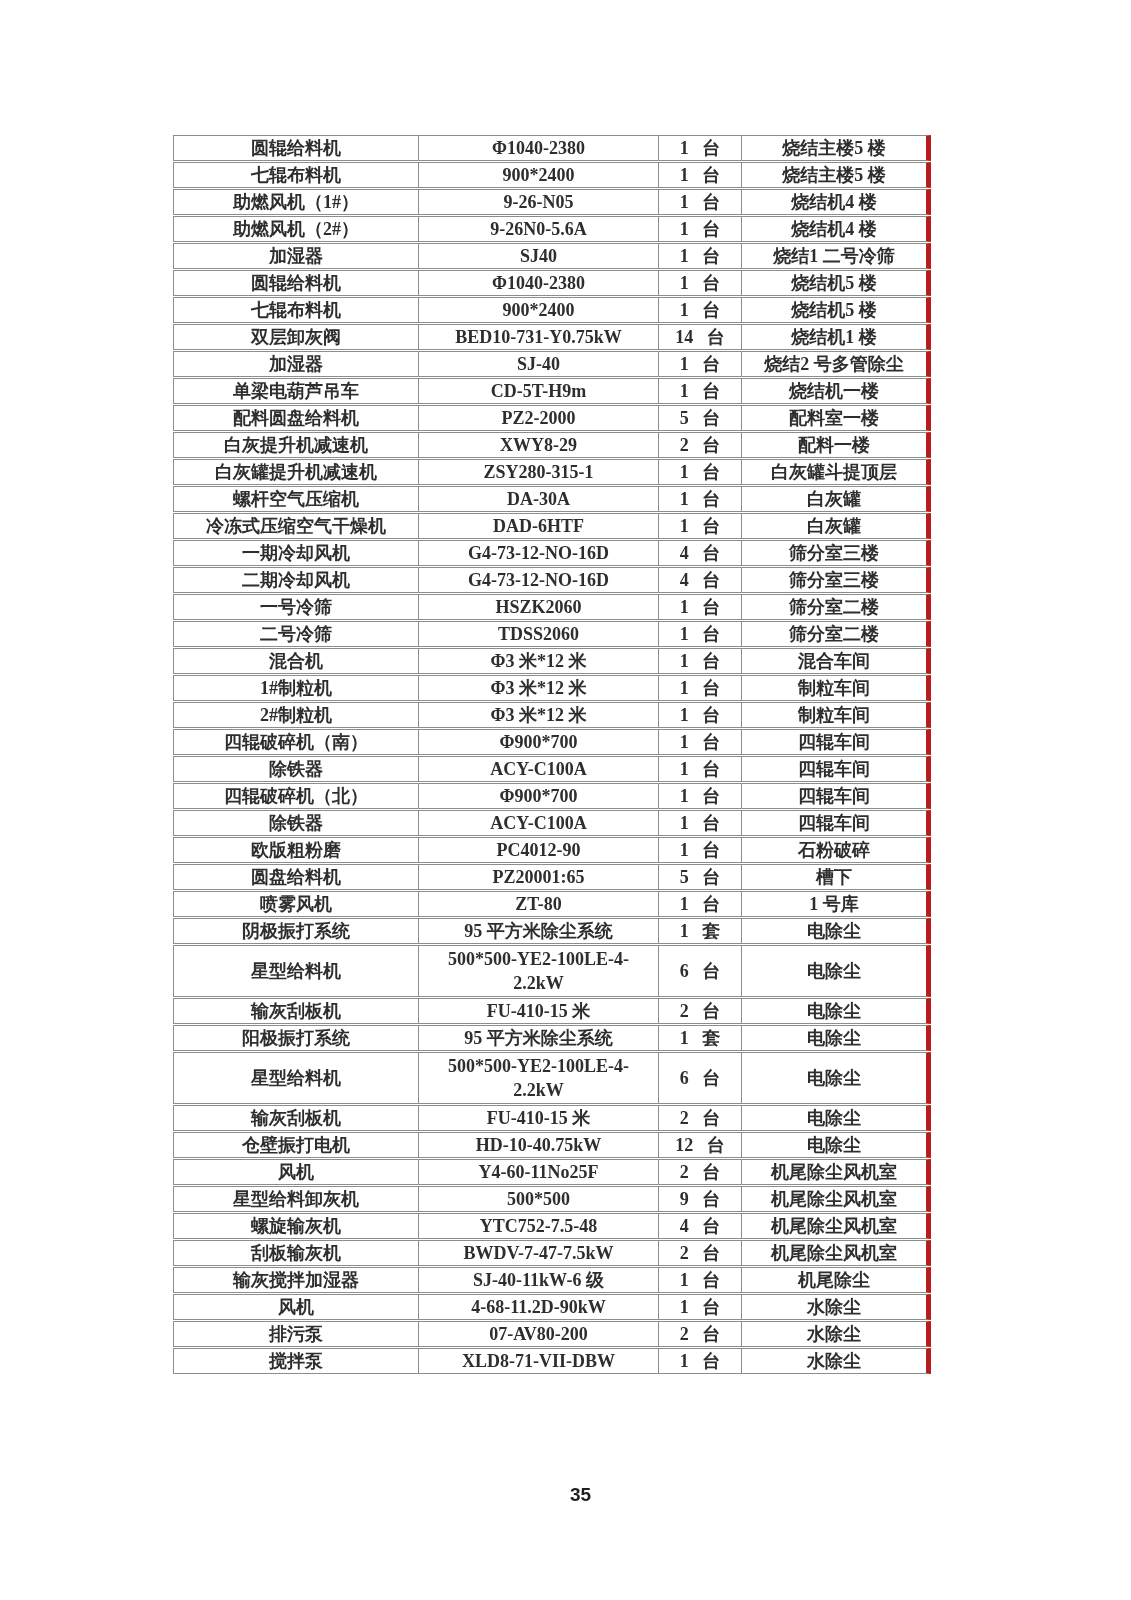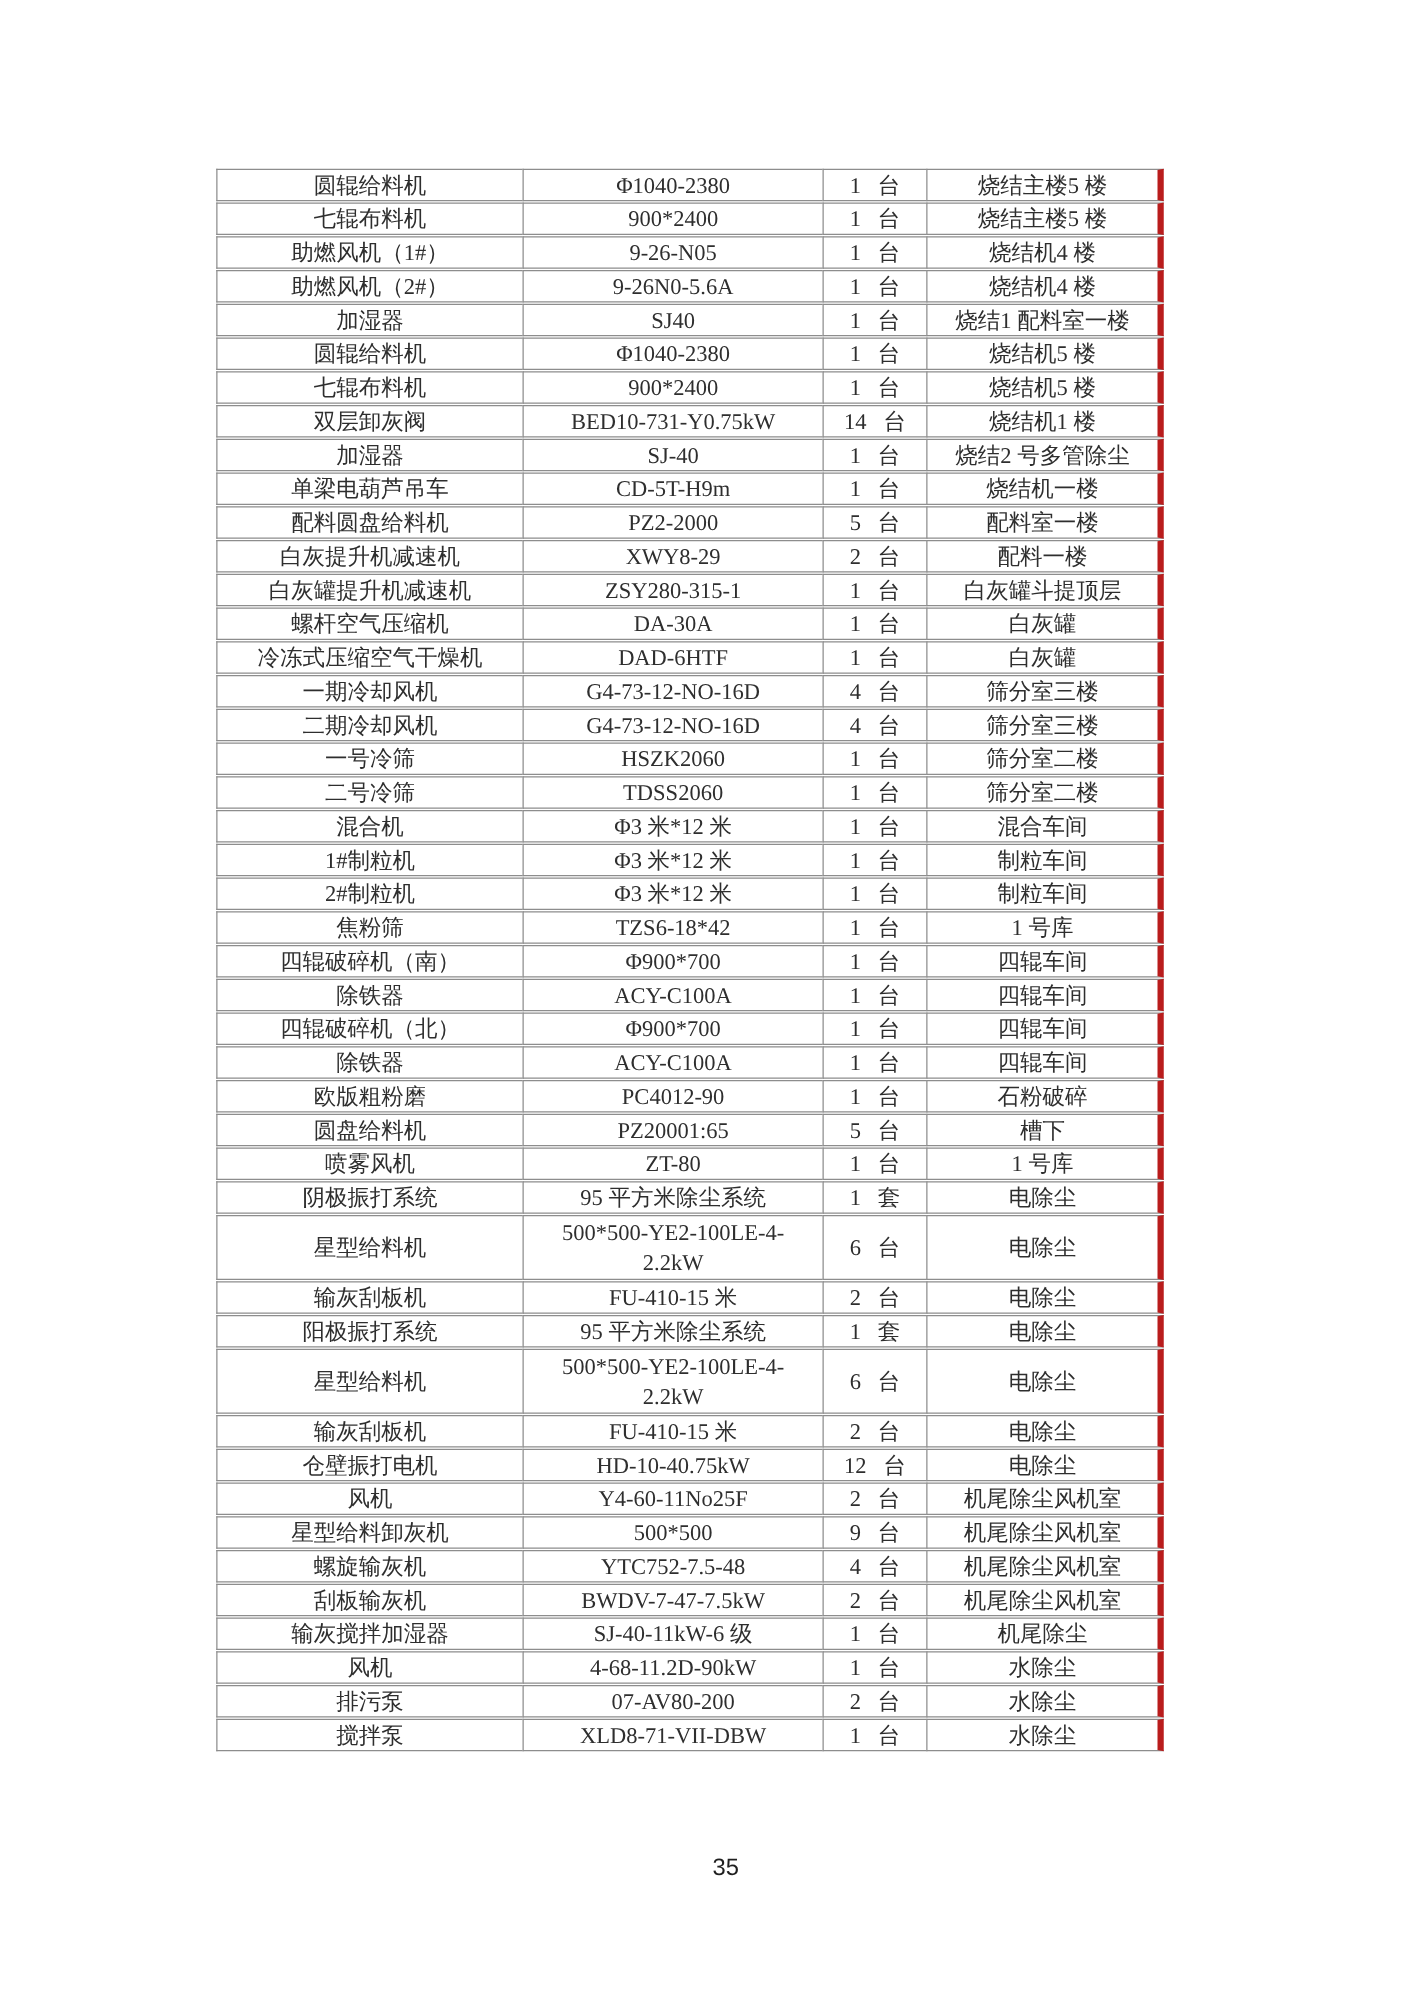--- a/index.html
+++ b/index.html
@@ -11,20 +11,21 @@
     position: relative;
     width: 1131px;
     height: 1600px;
     font-family: "Liberation Serif", "DejaVu Serif", serif;
     color: #2e2e2e;
   }
   .page {
     position: absolute;
     inset: 0;
     background: #ffffff;
+    font-weight: bold;
   }
   table.equip-table {
     position: absolute;
     left: 173px;
     top: 134px;
     width: 758px;
     table-layout: fixed;
     border-collapse: separate;
     border-spacing: 0 1px;
     font-size: 18px;
@@ -100,21 +101,21 @@
         <tr>
           <td class="col-name">助燃风机（2#）</td>
           <td class="col-model">9-26N0-5.6A</td>
           <td class="col-qty">1 台</td>
           <td class="col-loc">烧结机4 楼</td>
         </tr>
         <tr>
           <td class="col-name">加湿器</td>
           <td class="col-model">SJ40</td>
           <td class="col-qty">1 台</td>
-          <td class="col-loc">烧结1 配料室一楼</td>
+          <td class="col-loc">烧结1 二号冷筛</td>
         </tr>
         <tr>
           <td class="col-name">圆辊给料机</td>
           <td class="col-model">Φ1040-2380</td>
           <td class="col-qty">1 台</td>
           <td class="col-loc">烧结机5 楼</td>
         </tr>
         <tr>
           <td class="col-name">七辊布料机</td>
           <td class="col-model">900*2400</td>
@@ -203,26 +204,20 @@
           <td class="col-name">1#制粒机</td>
           <td class="col-model">Φ3 米*12 米</td>
           <td class="col-qty">1 台</td>
           <td class="col-loc">制粒车间</td>
         </tr>
         <tr>
           <td class="col-name">2#制粒机</td>
           <td class="col-model">Φ3 米*12 米</td>
           <td class="col-qty">1 台</td>
           <td class="col-loc">制粒车间</td>
-        </tr>
-        <tr>
-          <td class="col-name">焦粉筛</td>
-          <td class="col-model">TZS6-18*42</td>
-          <td class="col-qty">1 台</td>
-          <td class="col-loc">1 号库</td>
         </tr>
         <tr>
           <td class="col-name">四辊破碎机（南）</td>
           <td class="col-model">Φ900*700</td>
           <td class="col-qty">1 台</td>
           <td class="col-loc">四辊车间</td>
         </tr>
         <tr>
           <td class="col-name">除铁器</td>
           <td class="col-model">ACY-C100A</td>

